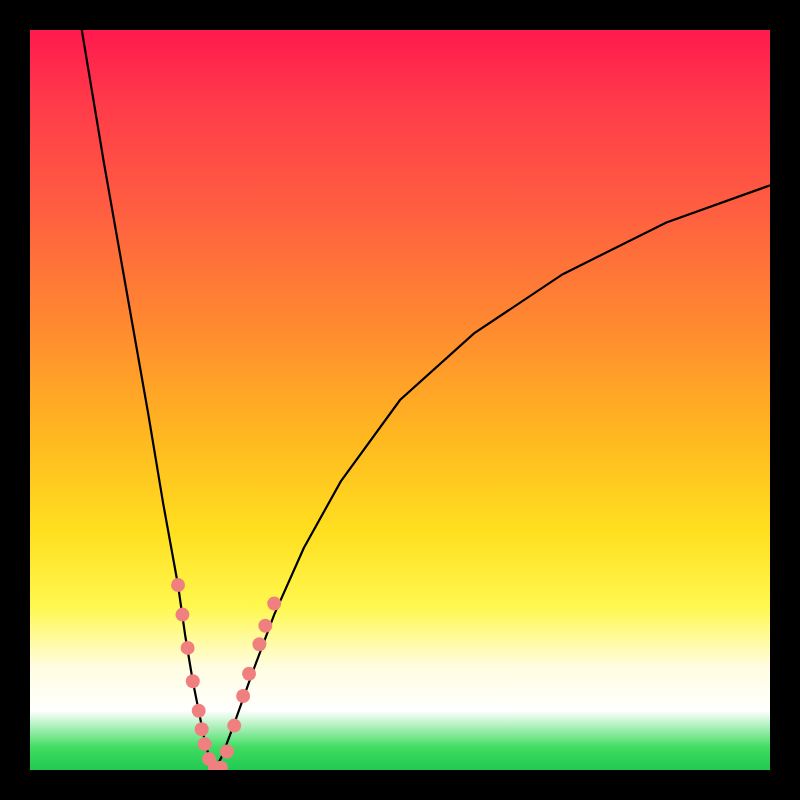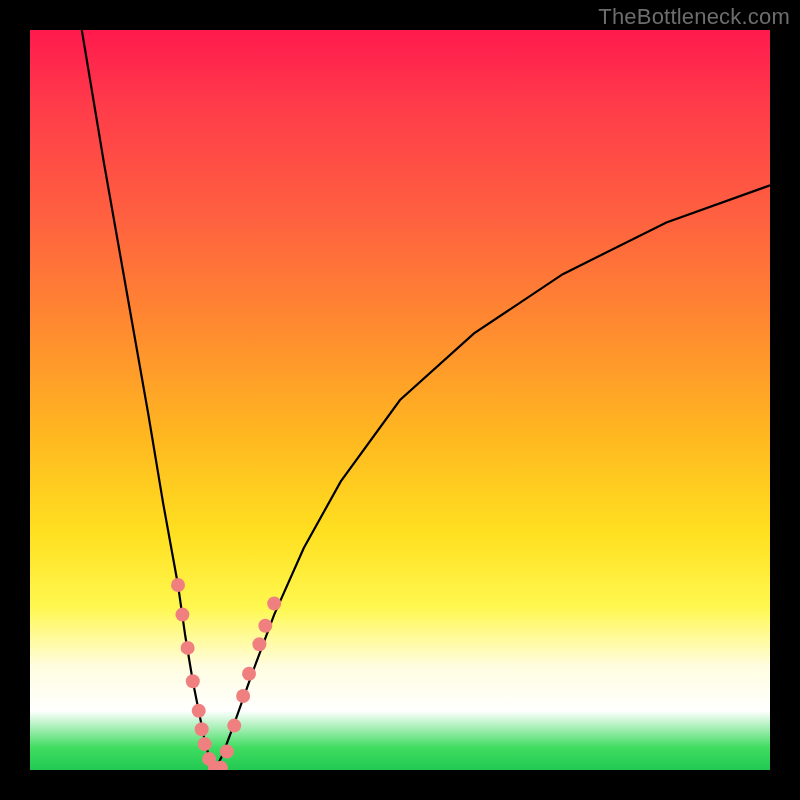--- a/index.html
+++ b/index.html
@@ -56,21 +56,20 @@
   svg.curves {
     position: absolute;
     inset: 0;
   }
 </style>
 </head>
 <body>
 
 <div class="frame">
 
-  <div class="watermark">TheBottleneck.com</div>
 
   <div class="plot-area">
     <div class="gradient-bg"></div>
 
     <svg class="curves" viewBox="0 0 740 740" preserveAspectRatio="none">
       <path id="left-branch-path" fill="none" stroke="#000" stroke-width="2.2" d="M 51.800000000000004 0 L 74 133.20000000000005 L 96.2 259 L 118.4 384.8 L 133.2 473.6 L 148 555 L 155.4 606.8 L 162.8 651.2 L 170.20000000000002 688.2 L 175.38 714.1 L 179.82 728.9 L 185 740"></path>
       <path id="right-branch-path" fill="none" stroke="#000" stroke-width="2.2" d="M 185 740 L 192.4 725.2 L 203.50000000000003 695.6 L 222 643.8 L 244.20000000000002 584.6 L 273.8 518 L 310.8 451.4 L 370 370 L 444 303.40000000000003 L 532.8 244.2 L 636.4 192.39999999999998 L 740 155.39999999999998"></path>
       <g id="marker-layer">
           <circle cx="148" cy="555" r="7" fill="#f08080"></circle>
           <circle cx="152.44000000000003" cy="584.6" r="7" fill="#f08080"></circle>

